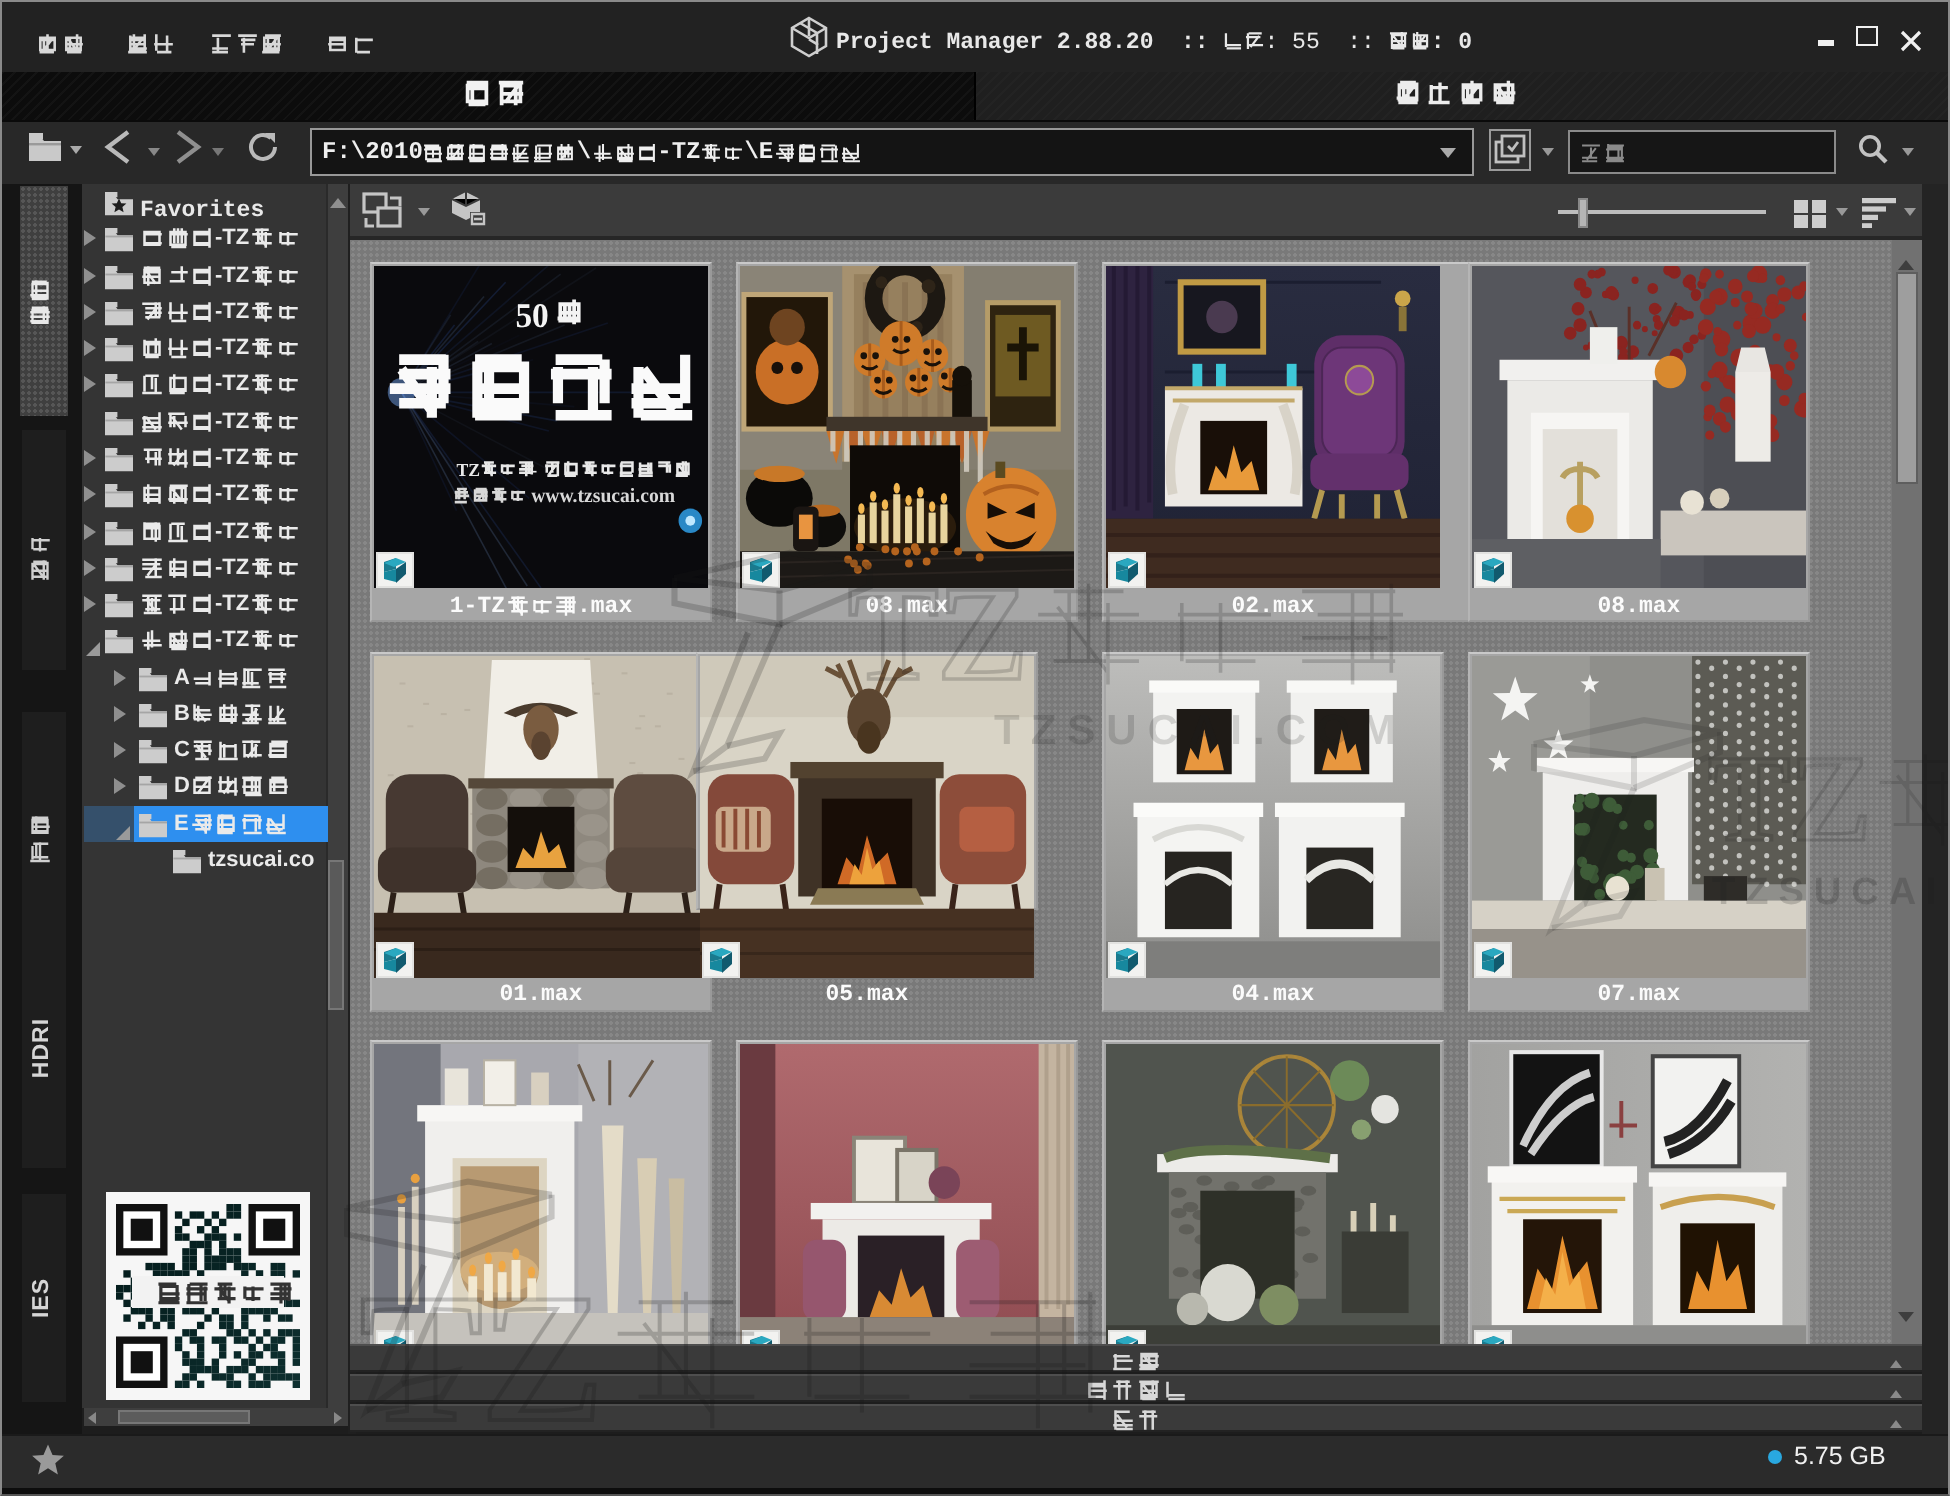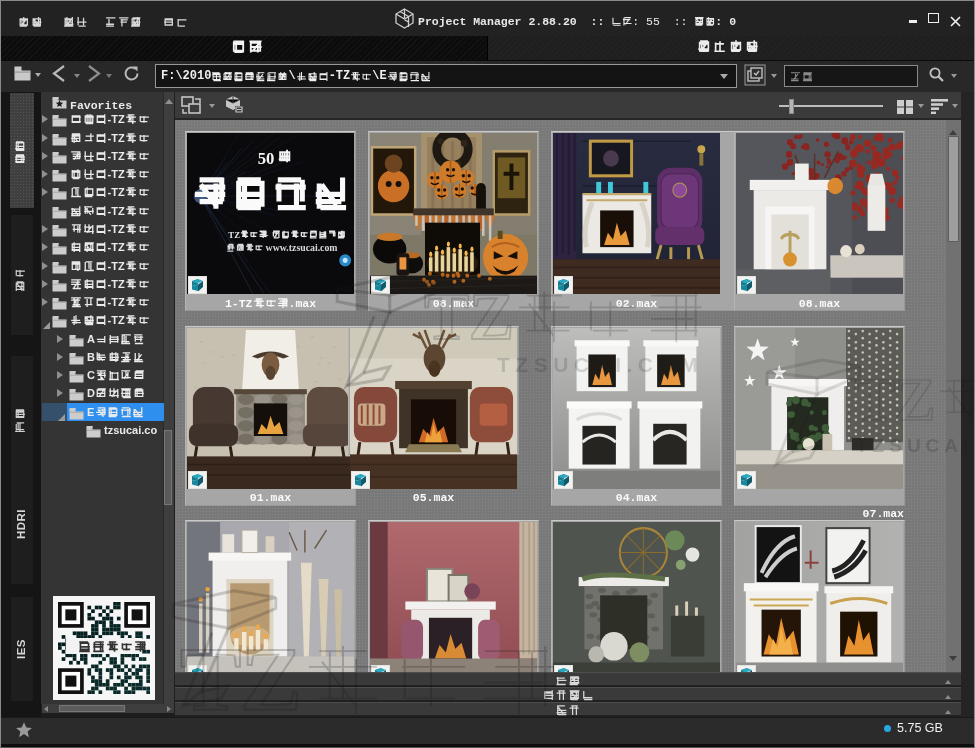--- a/index.html
+++ b/index.html
@@ -1771,21 +1771,21 @@
             <rect x="0" y="134" width="170" height="24" fill="#97928a"></rect>
           </svg></div>
         <div style="position:absolute;left:2px;top:144px"><svg width="19" height="18" viewBox="0 0 19 18">
 <rect width="19" height="18" fill="#e2e2e0"></rect>
 <rect x="1" y="1" width="17" height="16" fill="#f2f2f0"></rect>
 <path d="M4 5 10 3v5.5L4 10Z" fill="#1a7a8e"></path>
 <path d="M10 3l5 2-6 2.5-5-2Z" fill="#2aa8c0"></path>
 <path d="M10 8.5 15 5v6l-5 4.5z" fill="#115a6e"></path>
 <path d="M4 10l6-1.5V15l-6-1.5z" fill="#17889e"></path>
 </svg></div>
-        <div style="position:absolute;left:0;top:179px;width:169px;height:16px;display:flex;align-items:center;justify-content:flex-end;white-space:nowrap">
+        <div style="position:absolute;left:0;top:163px;width:169px;height:16px;display:flex;align-items:center;justify-content:center;white-space:nowrap">
           <span style="font-family:'Liberation Mono',monospace;font-weight:bold;font-size:11.5px;color:#fbfbfb">07.max</span>
         </div>
       </div>
       <div style="position:absolute;left:185px;top:520px;width:171px;height:180px;background:#a6a6a6;border:1px solid #999;border-top-color:#c9c9c9;border-left-color:#b5b5b5">
         <div style="position:absolute;left:1px;top:1px;width:167px;height:161px;overflow:hidden"><svg width="167" height="161" preserveAspectRatio="none" viewBox="0 0 170 158">
             <rect width="170" height="158" fill="#b2b2b6"></rect>
             <rect width="170" height="158" fill="#b2b2b6"></rect>
             <rect x="0" y="0" width="34" height="158" fill="#73757d"></rect>
             <rect x="34" y="0" width="70" height="158" fill="#a8a8ae"></rect>
             <path d="M120 30v-22M130 26 142 8M112 28 104 10" stroke="#6a5a4a" stroke-width="1.5"></path>

